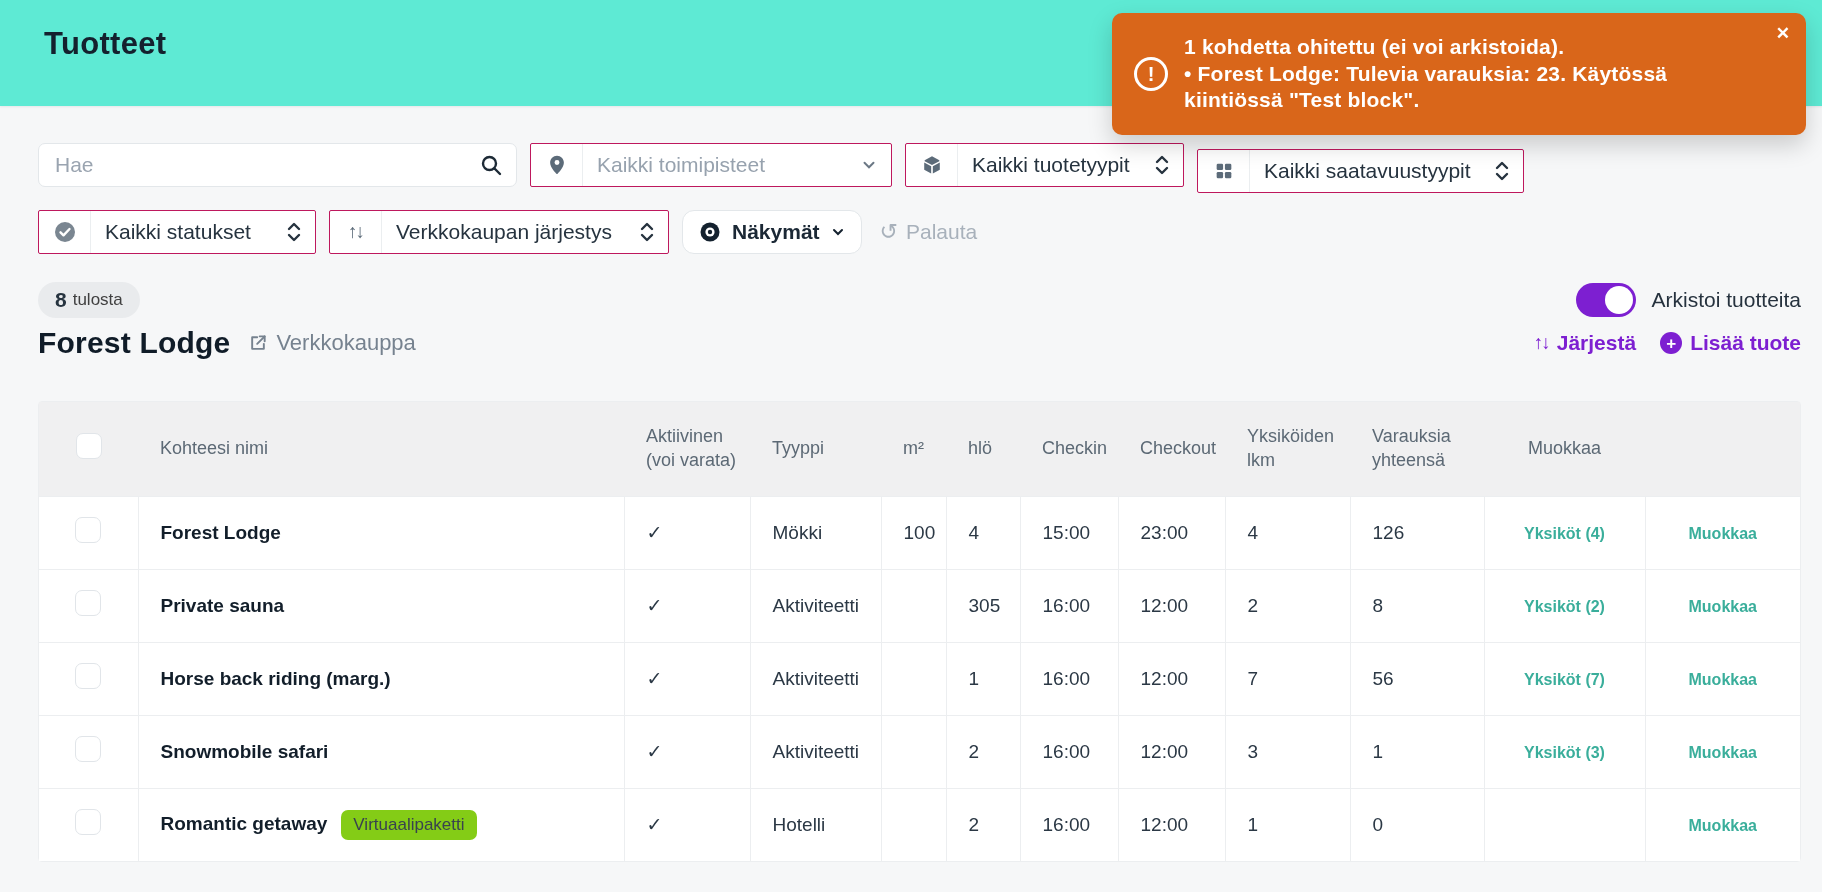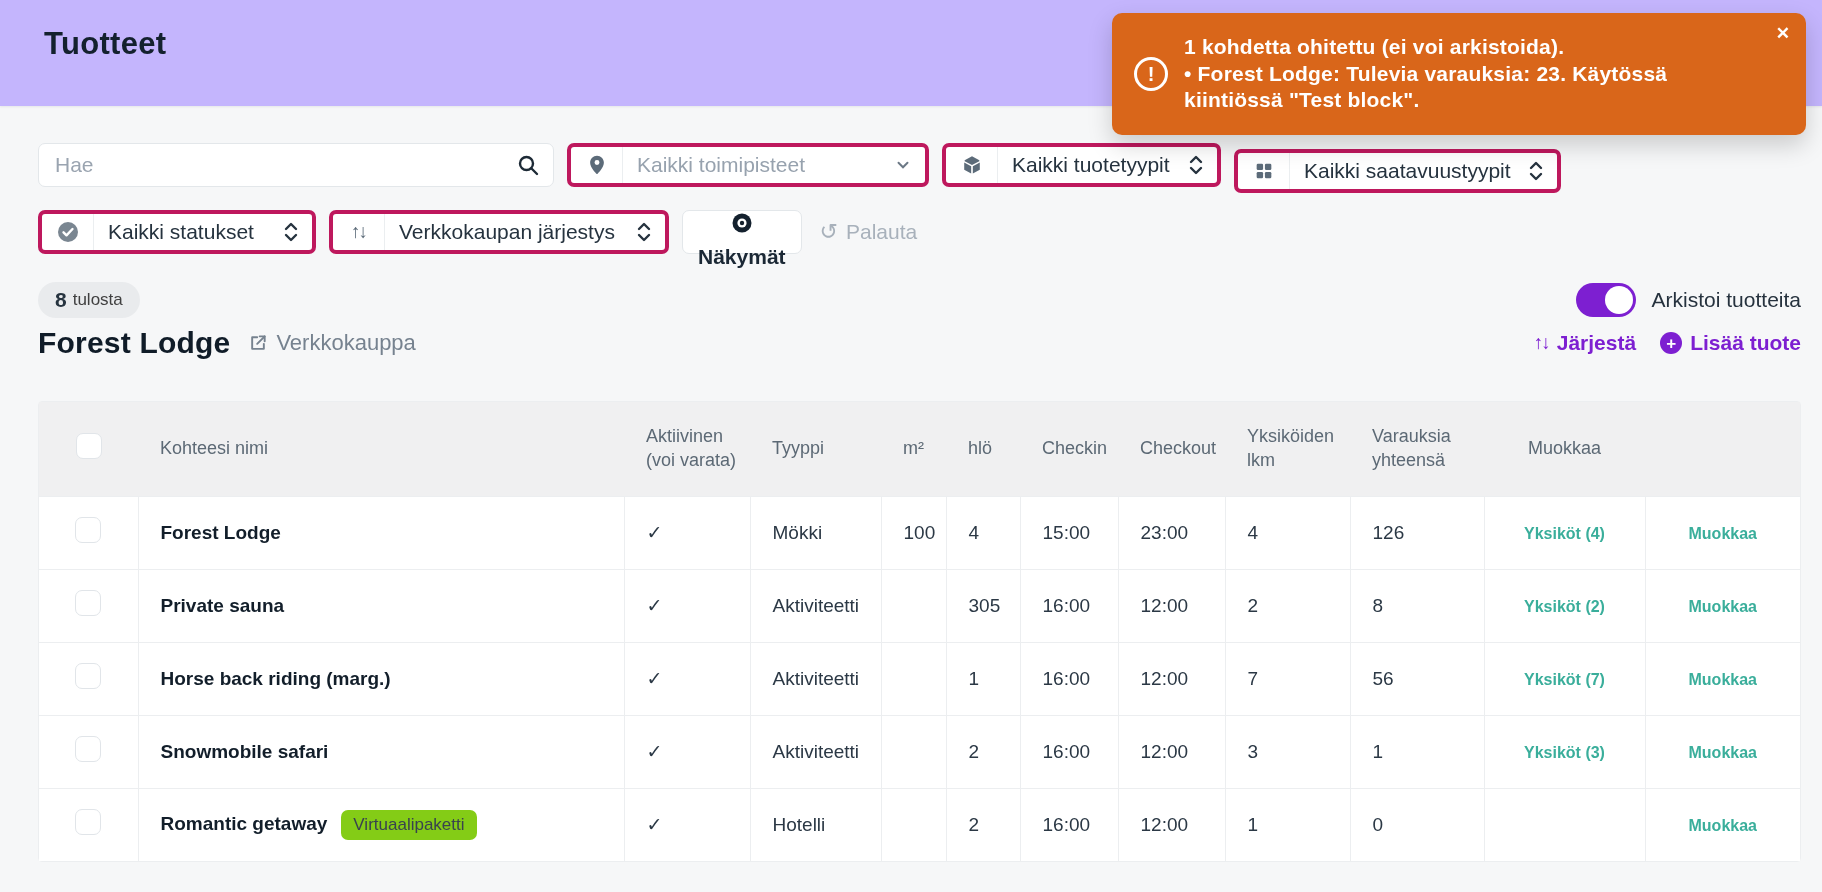--- a/index.html
+++ b/index.html
@@ -7,21 +7,21 @@
   body {
     font-family: "Liberation Sans", sans-serif;
     background:#F6F7F8;
     color:#212E3B;
     overflow:hidden;
     position:relative;
   }
   
   .topbar {
     position:absolute; top:0; left:0; width:1822px; height:106px;
-    background:#c4b5fd;
+    background:#5eead4;
     box-shadow:0 1px 2px rgba(16,24,40,.07);
   }
   .page-title {
     position:absolute; left:44px; top:26px;
     font-size:31px; font-weight:800; color:#14212E; letter-spacing:.3px;
   }
   
   .toast {
     position:absolute; top:13px; left:1112px; width:694px; min-height:122px;
     background:#D9661A; color:#fff; border-radius:10px;
@@ -39,49 +39,49 @@
   .toast-close {
     position:absolute; top:12px; right:16px; font-size:17px; font-weight:700;
     cursor:pointer; line-height:1;
   }
   
   .content { position:absolute; left:38px; top:106px; width:1763px; }
   .filters-row { display:flex; gap:13px; align-items:center; }
   .row1 { margin-top:31px; }
   .row2 { margin-top:17px; }
   .search-box {
-    position:relative; width:516px; height:44px;
+    position:relative; width:479px; height:44px;
   }
   .search-box input {
     width:100%; height:100%; border:1px solid #E3E7EA; border-radius:7px;
     background:#fff; padding:0 52px 0 16px; font-size:21px; color:#212E3B;
     font-family:"Liberation Sans", sans-serif; outline:none;
   }
   .search-box input::placeholder { color:#9AA4B0; }
   .search-icon { position:absolute; right:14px; top:10px; color:#1D2A36; }
   .select {
-    height:44px; background:#fff; border:4px solid #be185d; border-radius:7px;
+    height:44px; background:#fff; border:1px solid #be185d; border-radius:2px;
     display:flex; align-items:center; cursor:pointer;
   }
   .select .icon-cell {
     width:52px; height:100%; flex:none; display:flex; align-items:center; justify-content:center;
     color:#5C6B79; border-right:1px solid #EBEEF0;
   }
   .select .label { flex:1; padding:0 14px; font-size:21px; color:#26333F; white-space:nowrap; }
   .select .label.placeholder { color:#97A2AE; }
   .select .chev { padding-right:13px; color:#26333F; display:flex; align-items:center; }
   .w-office { width:362px; }
   .w-ptype  { width:279px; }
   .w-atype  { width:327px;margin-top:12px; }
   .w-status { width:278px; }
   .w-sort   { width:340px; }
   .btn-views {
-    height:44px; background:#fff; border:1px solid #E3E7EA; border-radius:7px;
+    height:44px; background:#fff; border:1px solid #E3E7EA; border-radius:12px;
     display:flex; align-items:center; gap:10px; padding:0 15px;
-    font-size:21px; font-weight:700; color:#1B2835; cursor:pointer;flex-direction:column;
+    font-size:21px; font-weight:700; color:#1B2835; cursor:pointer;
   }
   .btn-reset {
     display:flex; align-items:center; gap:8px; color:#A8B1BB;
     font-size:21px; font-weight:500; margin-left:5px; cursor:default;
   }
   .reset-glyph { font-size:22px; line-height:1; }
   
   .results-row { margin-top:28px; display:flex; align-items:center; justify-content:space-between; }
   .results-pill {
     background:#E9EBED; border-radius:18px; height:36px; padding:0 17px;

